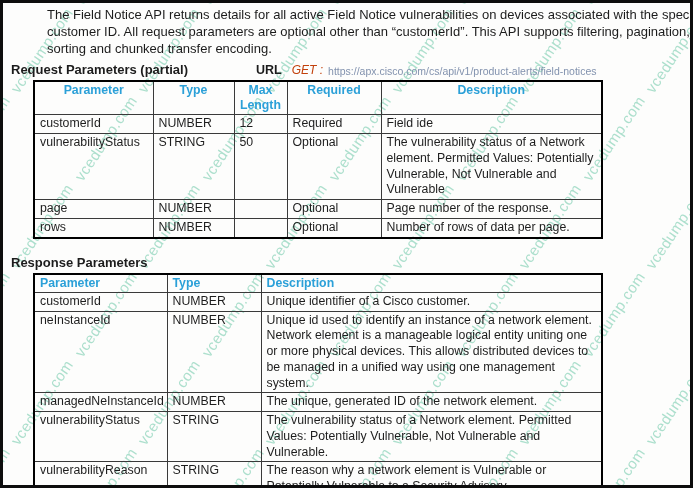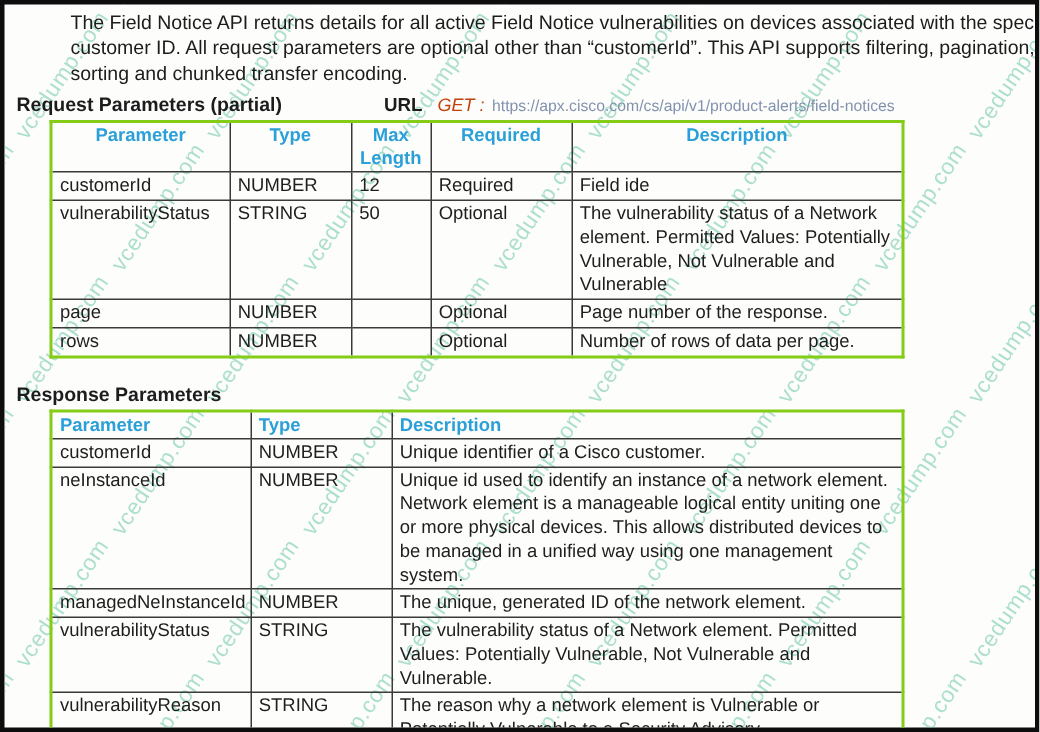--- a/index.html
+++ b/index.html
@@ -81,21 +81,21 @@
 
   table {
     border-collapse: collapse;
     margin-left: 22px;
     width: 568px;
     table-layout: fixed;
     font-size: 12.3px;
     background: rgba(255,255,255,0.0);
   }
   table, th, td { border: 1px solid #3a3a3a; }
-  table { border: 2px solid #84cc16; }
+  table { border: 2px solid #000000; }
   th {
     color: #2ba0d8;
     font-weight: bold;
     padding: 1px 5px;
     line-height: 1.25;
     vertical-align: top;
   }
   td {
     padding: 1px 5px;
     line-height: 1.28;

